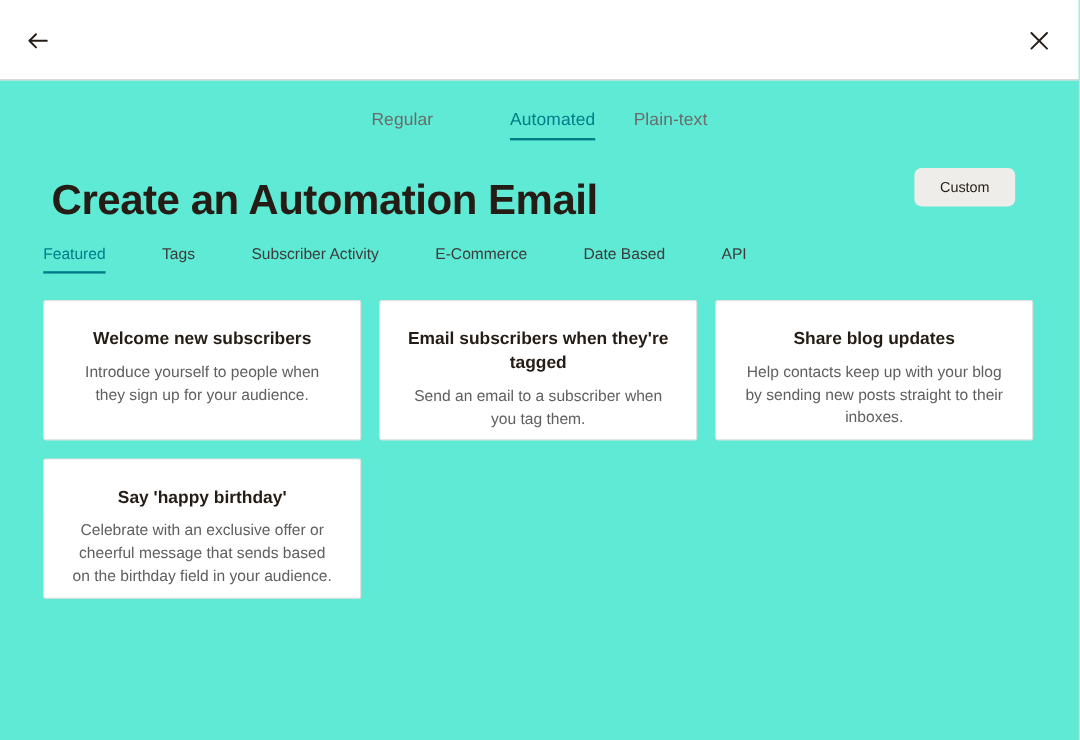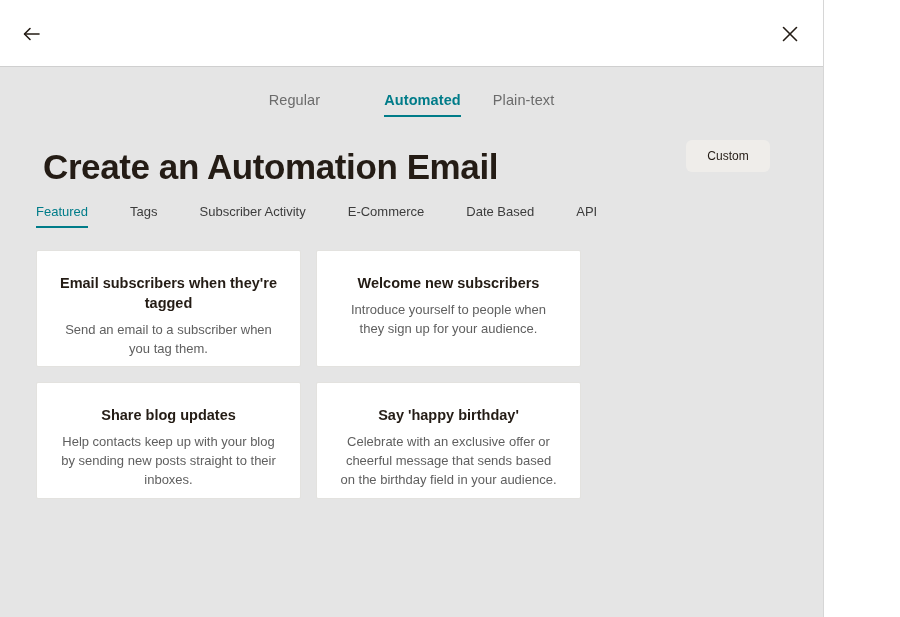--- a/index.html
+++ b/index.html
@@ -9,23 +9,23 @@
   body {
     width: 900px;
     height: 617px;
     background: #ffffff;
     font-family: "Liberation Sans", sans-serif;
     color: #241c15;
     overflow: hidden;
   }
   .viewport {
     position: relative;
-    width: 824px;
+    width: 900px;
     height: 617px;
-    background: #e5e5e5;
+    background: #5eead4;
     box-sizing: border-box;
     border-right: 1px solid #d6d6d6;
     overflow: hidden;
   }
 
   
   .topbar {
     position: relative;
     height: 67px;
     box-sizing: border-box;
@@ -63,21 +63,21 @@
     font-size: 14.5px;
     line-height: 19px;
     color: #6b6b6b;
     padding-bottom: 7px;
     cursor: pointer;
     white-space: nowrap;
     letter-spacing: 0.1px;
   }
   .type-tab.active {
     color: #007c89;
-    font-weight: 700;
+    font-weight: 400;
     margin-left: 32px;
   }
   .type-tab.active::after {
     content: "";
     position: absolute;
     left: 0;
     right: 0;
     bottom: 0;
     height: 2px;
     background: #007c89;
@@ -117,21 +117,21 @@
     align-items: center;
     justify-content: center;
   }
 
   
   .cat-tabs {
     display: flex;
     align-items: flex-end;
     margin: 0 36px;
     padding-top: 12px;
-    gap: 0;
+    gap: 5px;
   }
   .cat-tab {
     position: relative;
     font-size: 13px;
     line-height: 17px;
     color: #3c3c3c;
     padding-bottom: 8px;
     margin-right: 42px;
     cursor: pointer;
     white-space: nowrap;
@@ -223,28 +223,28 @@
     <div class="cat-tab active">Featured</div>
     <div class="cat-tab">Tags</div>
     <div class="cat-tab">Subscriber Activity</div>
     <div class="cat-tab">E-Commerce</div>
     <div class="cat-tab">Date Based</div>
     <div class="cat-tab">API</div>
   </div>
 
   <div class="card-grid">
     <div class="card">
+      <p class="card-title">Welcome new subscribers</p>
+      <p class="card-desc">Introduce yourself to people when they sign up for your audience.</p>
+    </div>
+    <div class="card">
       <p class="card-title">Email subscribers when they're tagged</p>
       <p class="card-desc">Send an email to a subscriber when you tag them.</p>
     </div>
     <div class="card">
-      <p class="card-title">Welcome new subscribers</p>
-      <p class="card-desc">Introduce yourself to people when they sign up for your audience.</p>
-    </div>
-    <div class="card">
       <p class="card-title">Share blog updates</p>
       <p class="card-desc">Help contacts keep up with your blog by sending new posts straight to their inboxes.</p>
     </div>
     <div class="card">
       <p class="card-title">Say 'happy birthday'</p>
       <p class="card-desc">Celebrate with an exclusive offer or cheerful message that sends based on the birthday field in your audience.</p>
     </div>
   </div>
 
 </div>

